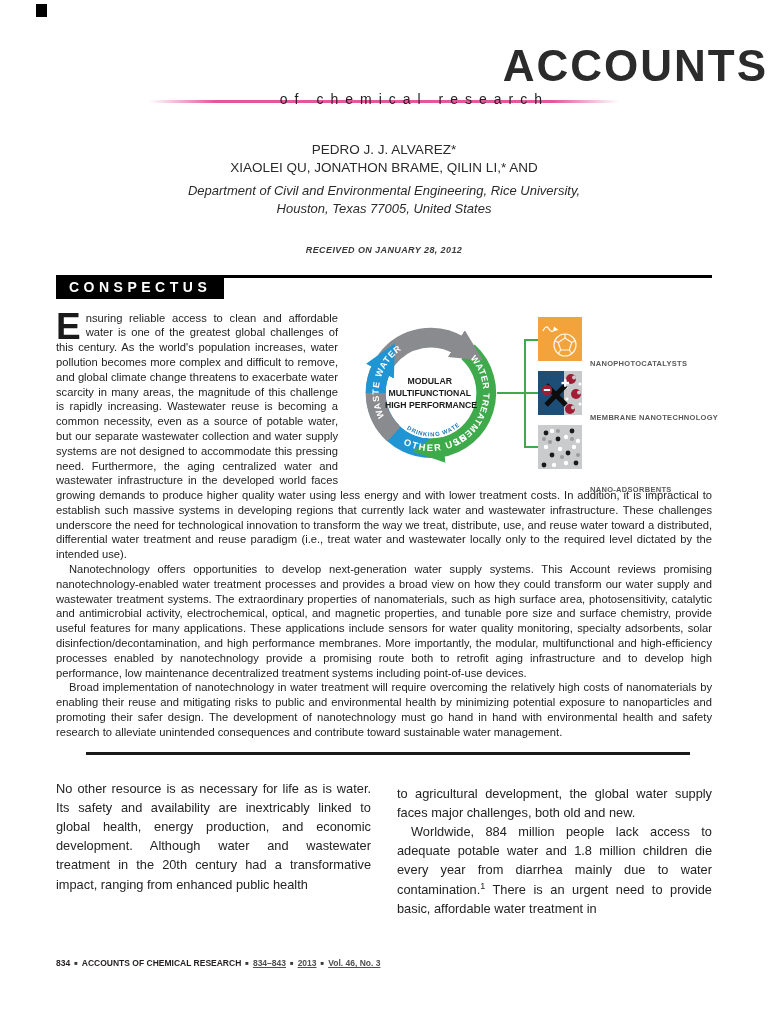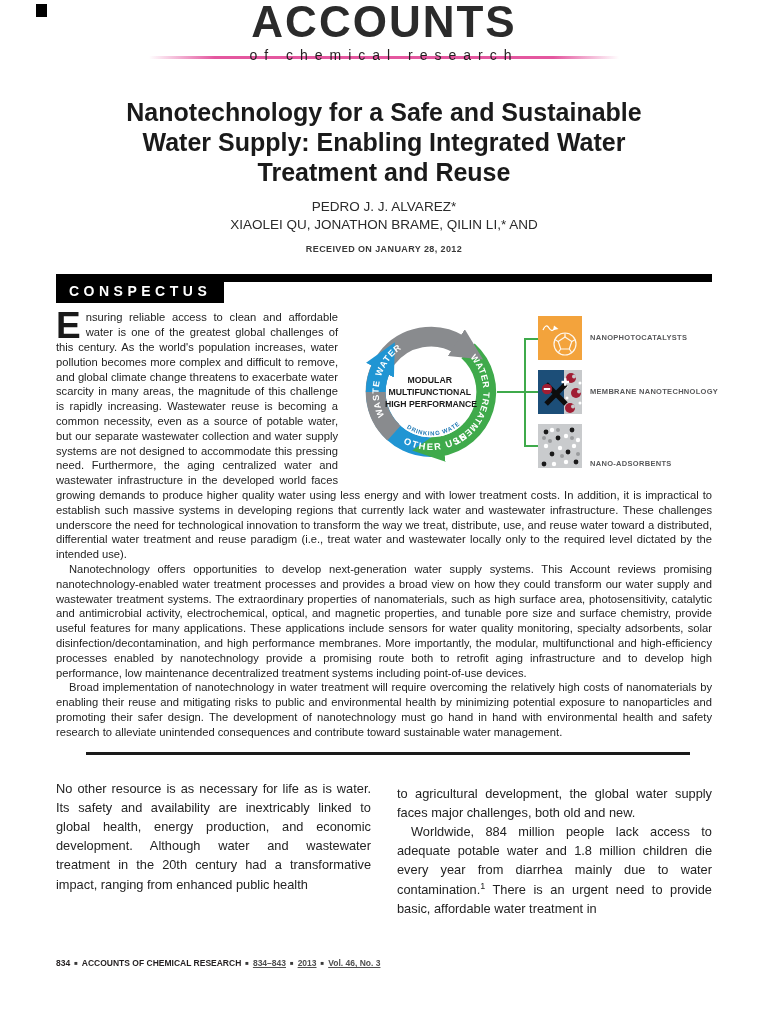--- a/index.html
+++ b/index.html
@@ -4,52 +4,52 @@
 <style>
   * { margin:0; padding:0; box-sizing:border-box; }
   html,body { background:#ffffff; }
   body {
     width:768px; height:1013px; position:relative; overflow:hidden;
     font-family:"Liberation Sans", sans-serif; color:#231f20;
   }
   .page-marker { position:absolute; left:36px; top:4px; width:11px; height:13px; background:#000; }
 
   
-  .masthead { text-align:center; }
+  .masthead { padding-top:44px; text-align:right; }
   .logo-title { font-size:44px; font-weight:bold; letter-spacing:2px; line-height:1; color:#2b2b2b; }
   .logo-sub-wrap { position:relative; width:330px; margin:3px auto 0; height:20px; }
   .pink-line { position:absolute; left:-70px; right:-70px; top:9px; height:3px;
     background:linear-gradient(90deg, rgba(230,87,160,0) 0%, #e4579f 14%, #e4579f 86%, rgba(230,87,160,0) 100%); }
   .logo-subtitle { position:relative; font-size:14px; font-weight:normal; letter-spacing:7px; color:#231f20; }
 
   
   .title-block { margin-top:30px; text-align:center; }
   .article-title { font-size:25px; font-weight:bold; line-height:1.2; color:#1a1a1a; }
   .authors { margin-top:11px; font-size:13.5px; line-height:1.35; color:#2b2b2b; }
   .affiliation { margin-top:5px; font-style:italic; font-size:13px; line-height:1.35; color:#2b2b2b; }
-  .received { margin-top:10px; font-size:9px; font-weight:bold; letter-spacing:0.4px; color:#3a3a3a; }
+  .received { margin-top:27px; font-size:9px; font-weight:bold; letter-spacing:0.4px; color:#3a3a3a;font-style:italic; }
 
   
   .conspectus { margin:20px 56px 0 56px; }
-  .conspectus-head { border-top:8px solid #000000; position:relative; height:24px; }
+  .conspectus-head { border-top:3px solid #000000; position:relative; height:24px; }
   .conspectus-label { position:absolute; left:0; top:-2px; background:#000; color:#fff;
     font-size:14px; font-weight:bold; letter-spacing:4.5px; padding:4px 13px 5px 13px; line-height:1; }
   .conspectus-body { margin-top:12px; font-size:11.2px; line-height:14.8px; text-align:justify; color:#232323; }
   .conspectus-body p + p { text-indent:13px; }
   .dropcap { float:left; font-size:37px; line-height:27px; font-weight:bold; padding:2px 5px 0 0; color:#1a1a1a; }
 
   
   .figure { float:right; width:360px; height:160px; margin:2px 0 6px 14px; position:relative; }
   .cycle-svg { position:absolute; left:0; top:1px; }
   .bracket { position:absolute; background:#3faa4b; }
   .bracket.h { height:2px; }
   .bracket.v { width:2px; }
   .legend-box { position:absolute; left:186px; width:44px; height:44px; }
   .legend-label { position:absolute; left:238px; transform:translateY(-50%);
-    font-size:7.5px; font-weight:bold; letter-spacing:0.3px; color:#58595b; white-space:nowrap; }
+    font-size:7.5px; font-weight:bold; letter-spacing:0.3px; color:#58595b; white-space:nowrap;margin-top:25px; }
 
   .thick-rule { clear:both; height:3px; background:#1a1a1a; margin:12px 22px 0 30px; }
 
   
   .intro { margin:24px 56px 0 56px; display:flex; gap:26px; }
   .intro .col { width:315px; }
   .intro h2 { font-size:15.5px; font-weight:bold; color:#1a1a1a; margin-bottom:9px; }
   .intro p { font-size:12.8px; line-height:19.2px; text-align:justify; color:#232323; }
   .intro .col-right { padding-top:5px; }
   .intro .indent { text-indent:14px; }
@@ -74,28 +74,27 @@
 
   <div class="masthead">
     <div class="logo-title">ACCOUNTS</div>
     <div class="logo-sub-wrap">
       <div class="pink-line"></div>
       <div class="logo-subtitle">of chemical research</div>
     </div>
   </div>
 
   <div class="title-block">
-    <div class="article-title">
-      <div>Nanotechnology for a Safe and Sustainable</div>
-      <div>Water Supply: Enabling Integrated Water</div>
-      <div>Treatment and Reuse</div>
-    </div>
     <div class="authors">
       <div>PEDRO J. J. ALVAREZ*</div>
       <div>XIAOLEI QU, JONATHON BRAME, QILIN LI,* AND</div>
+    </div>
+    <div class="affiliation">
+      <div>Department of Civil and Environmental Engineering, Rice University,</div>
+      <div>Houston, Texas 77005, United States</div>
     </div>
     <div class="received">RECEIVED ON JANUARY 28, 2012</div>
   </div>
 
   <div class="conspectus">
     <div class="conspectus-head">
       <span class="conspectus-label">CONSPECTUS</span>
     </div>
 
     <div class="conspectus-body">

